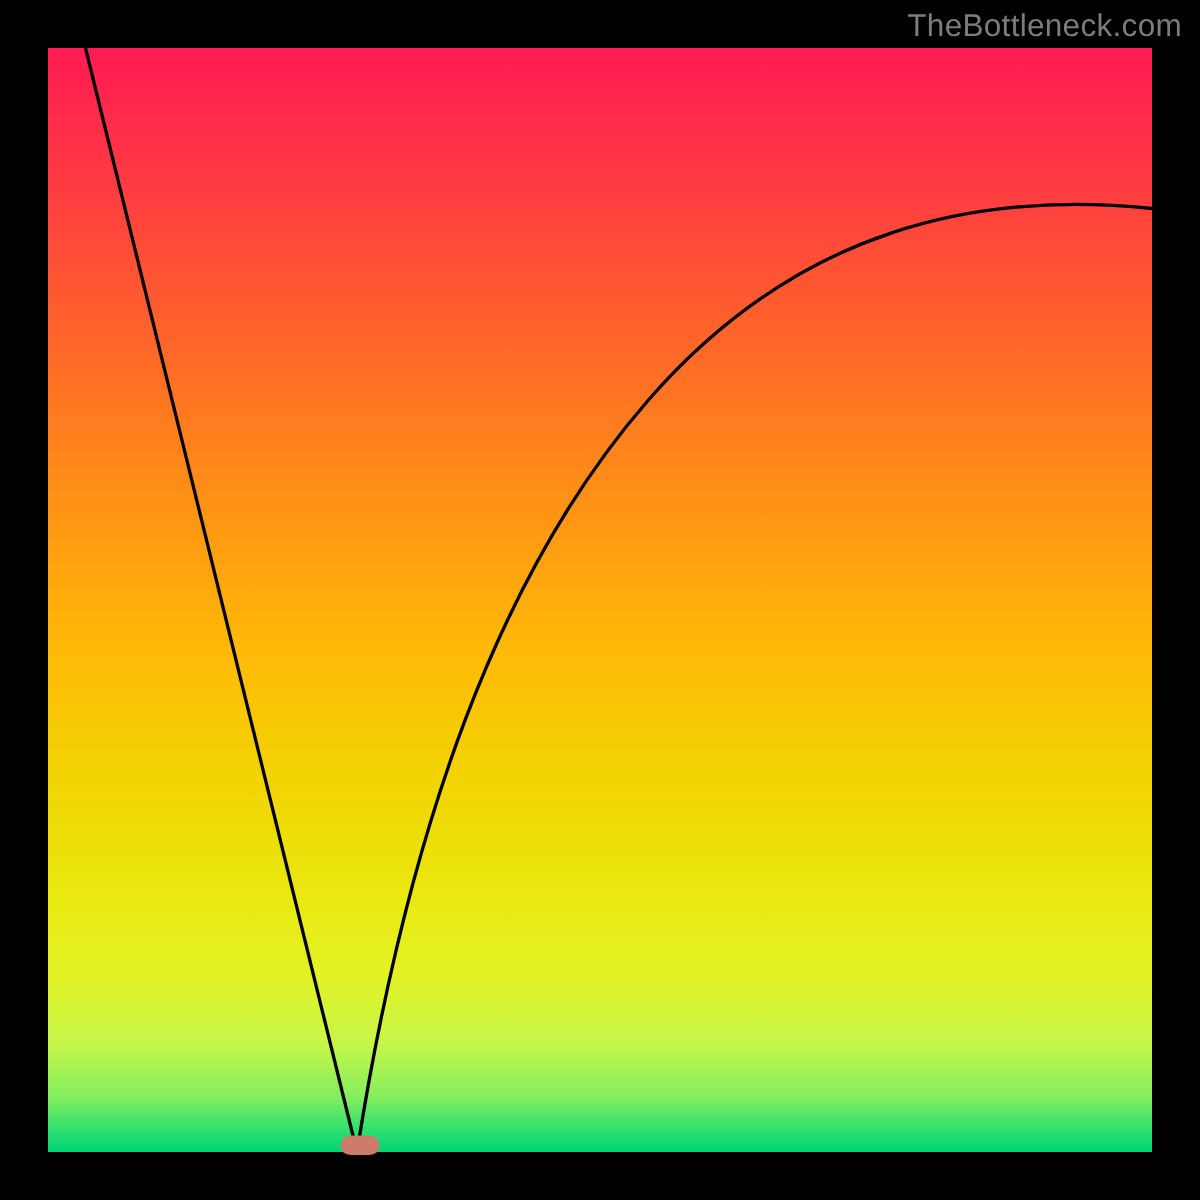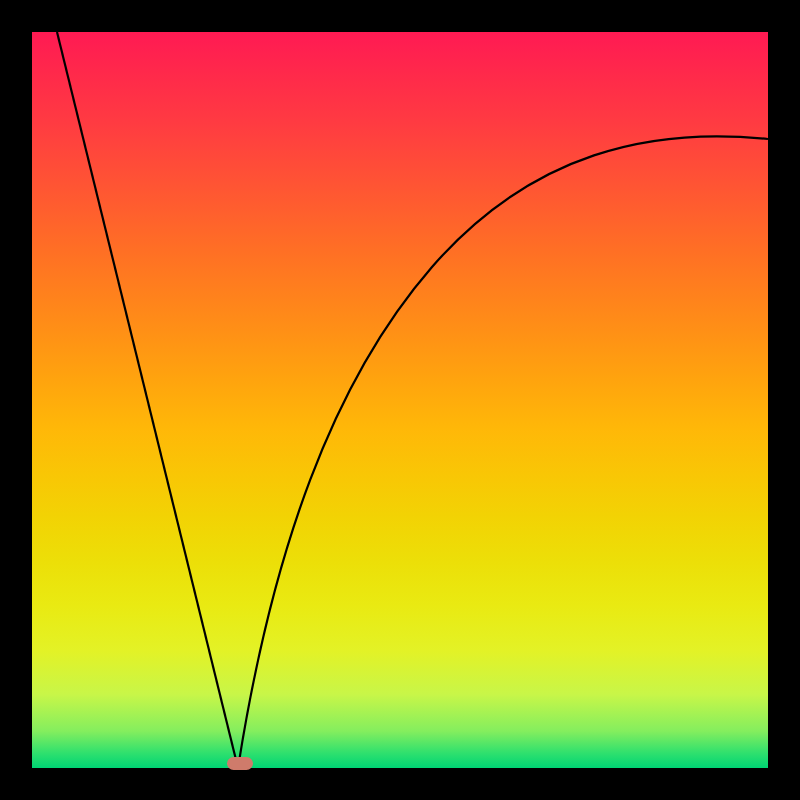--- a/index.html
+++ b/index.html
@@ -73,20 +73,21 @@
     border-radius: 7px;
     left: 195px;   
     bottom: -2px;
   }
 </style>
 </head>
 <body>
 
 <div class="frame">
 
+  <div class="watermark">TheBottleneck.com</div>
 
   <div class="plot">
 
     <svg class="curve" viewBox="0 0 736 736" preserveAspectRatio="none">
 
       <path d="M 25 0 L 206 736" fill="none" stroke="#000" stroke-width="2.2"></path>
 
       <path d="M 206 736
                C 240 520, 300 350, 400 235
                C 500 120, 620 95, 736 107" fill="none" stroke="#000" stroke-width="2.2"></path>

